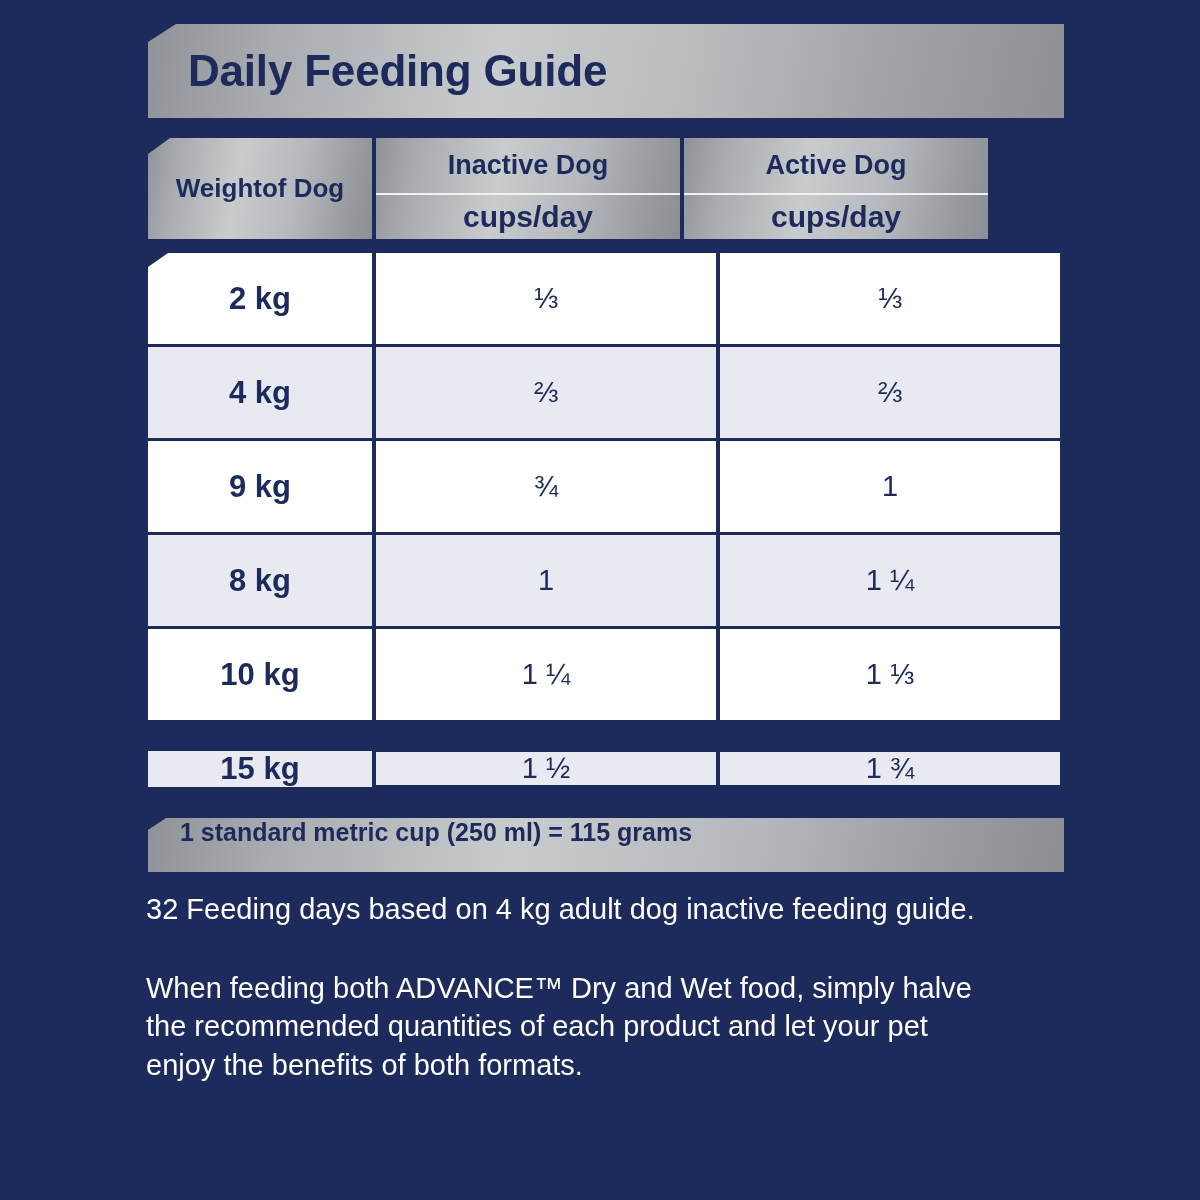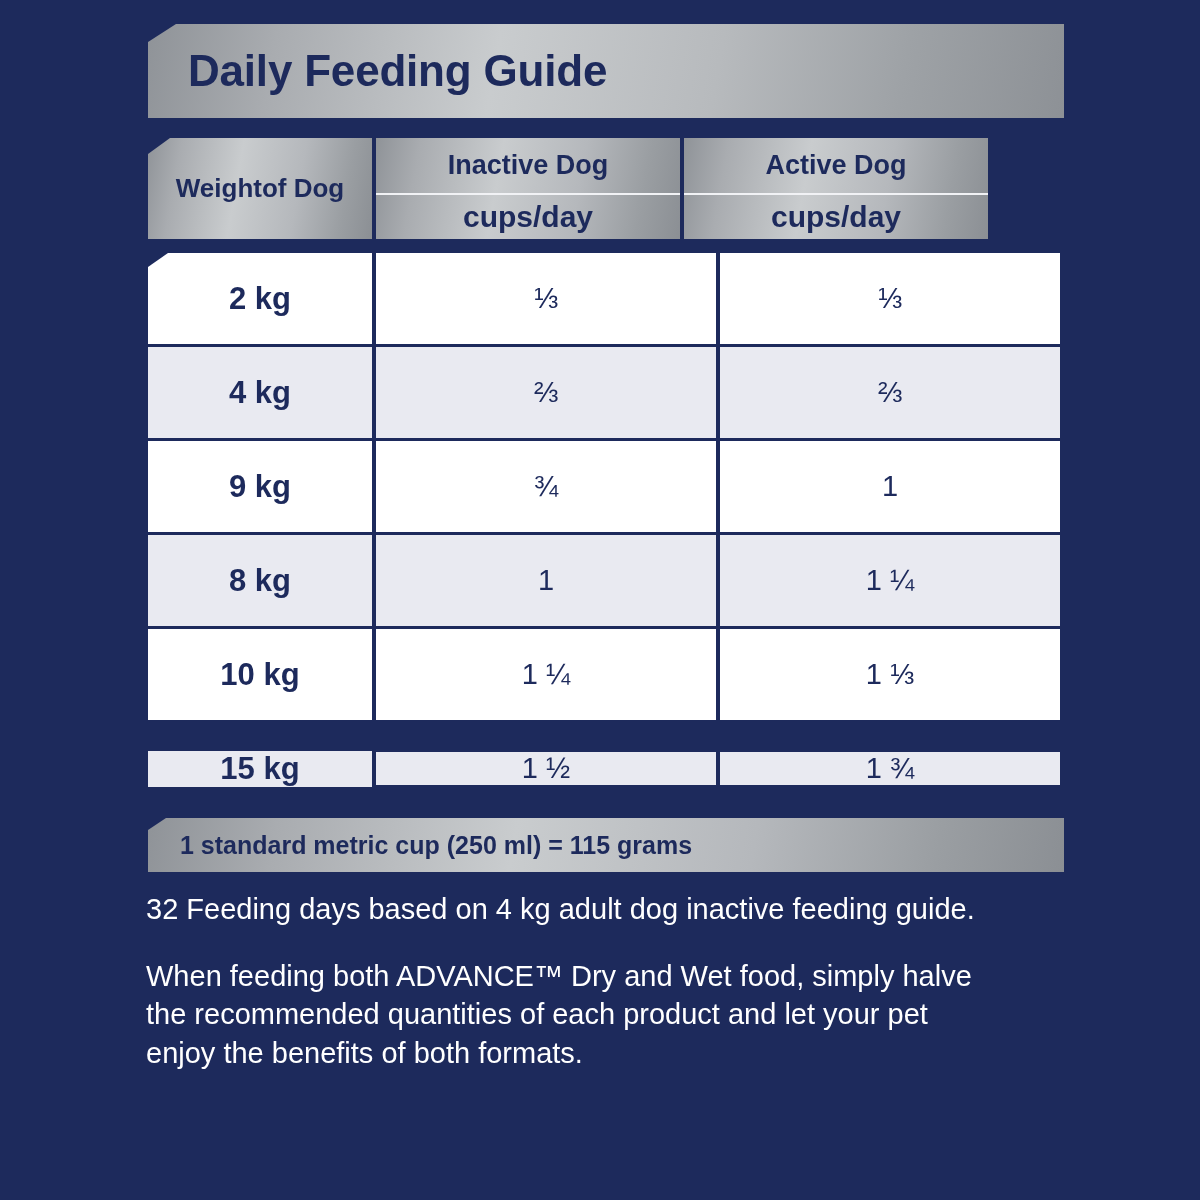--- a/index.html
+++ b/index.html
@@ -136,41 +136,40 @@
   
   .foot-bar {
     position: absolute;
     left: 148px;
     top: 818px;
     width: 916px;
     height: 54px;
     background: linear-gradient(100deg, #8f9398 0%, #a9acb0 14%, #c9ccce 40%, #b5b8bc 66%, #9a9ea2 86%, #8b8f94 100%);
     clip-path: polygon(18px 0, 100% 0, 100% 100%, 0 100%, 0 12px);
     display: flex;
-    align-items: center;
   }
   .foot-bar-text {
     margin-left: 32px;
     color: #1d2a5c;
     font-size: 25px;
     font-weight: bold;
   }
 
   
   .notes {
     position: absolute;
     left: 146px;
     top: 890px;
     width: 830px;
     color: #ffffff;
   }
   .note {
     font-size: 29px;
     line-height: 1.33;
-    margin-bottom: 28px;
+    margin-bottom: 40px;
     font-weight: normal;
   }
   .note:last-child { margin-bottom: 0; }
 </style>
 </head>
 <body>
 
 <div class="page">
 
   <div class="title-bar">

